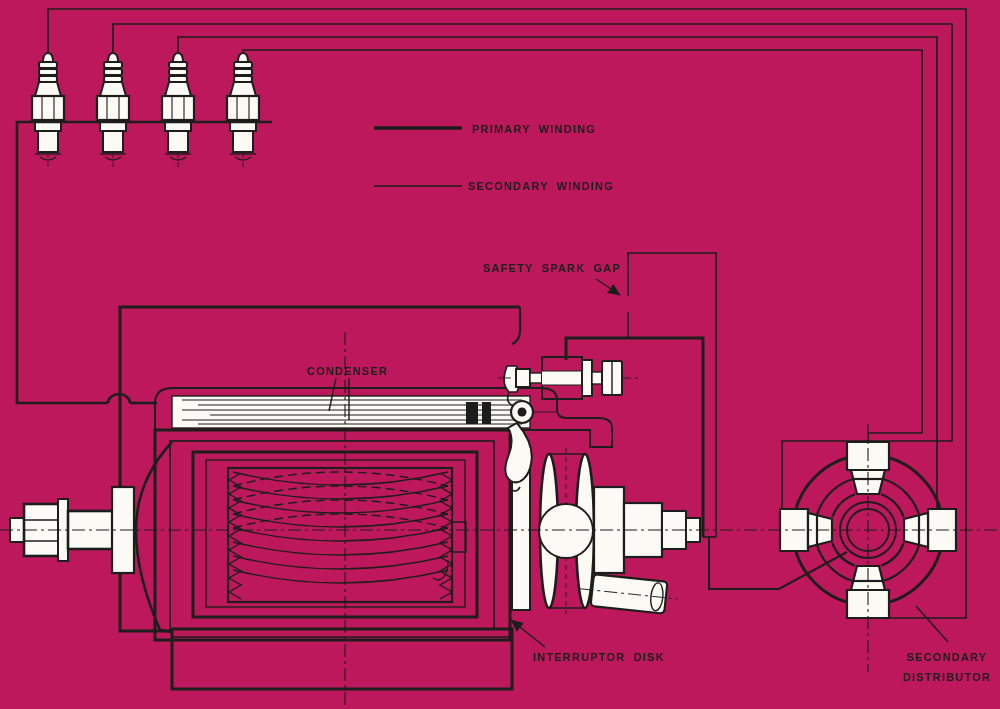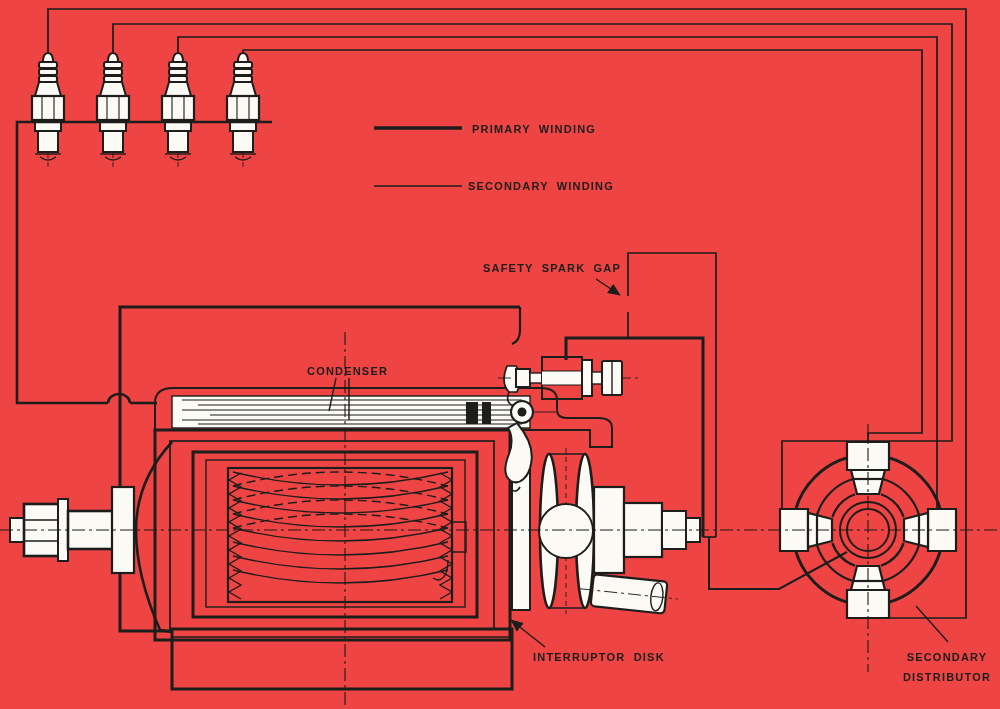--- a/index.html
+++ b/index.html
@@ -1,16 +1,16 @@
 <!DOCTYPE html>
 <html><head>
 <meta charset="utf-8">
 <style>
   html,body{margin:0;padding:0;background:#e8e6e0;}
-  .page{width:1000px;height:709px;background:#ef4444;position:relative;overflow:hidden;
+  .page{width:1000px;height:709px;background:#be185d;position:relative;overflow:hidden;
         font-family:"Liberation Sans", sans-serif;}
   svg{display:block;}
   .ink{stroke:#1d1d1b;fill:none;stroke-linecap:butt;}
   .fillp{fill:#fbfaf5;}
   .fillink{fill:#1d1d1b;stroke:none;}
   .s09{stroke-width:0.9px;}
   .s1{stroke-width:1.1px;}
   .s14{stroke-width:1.4px;}
   .s17{stroke-width:1.7px;}
   .s2{stroke-width:2px;}

